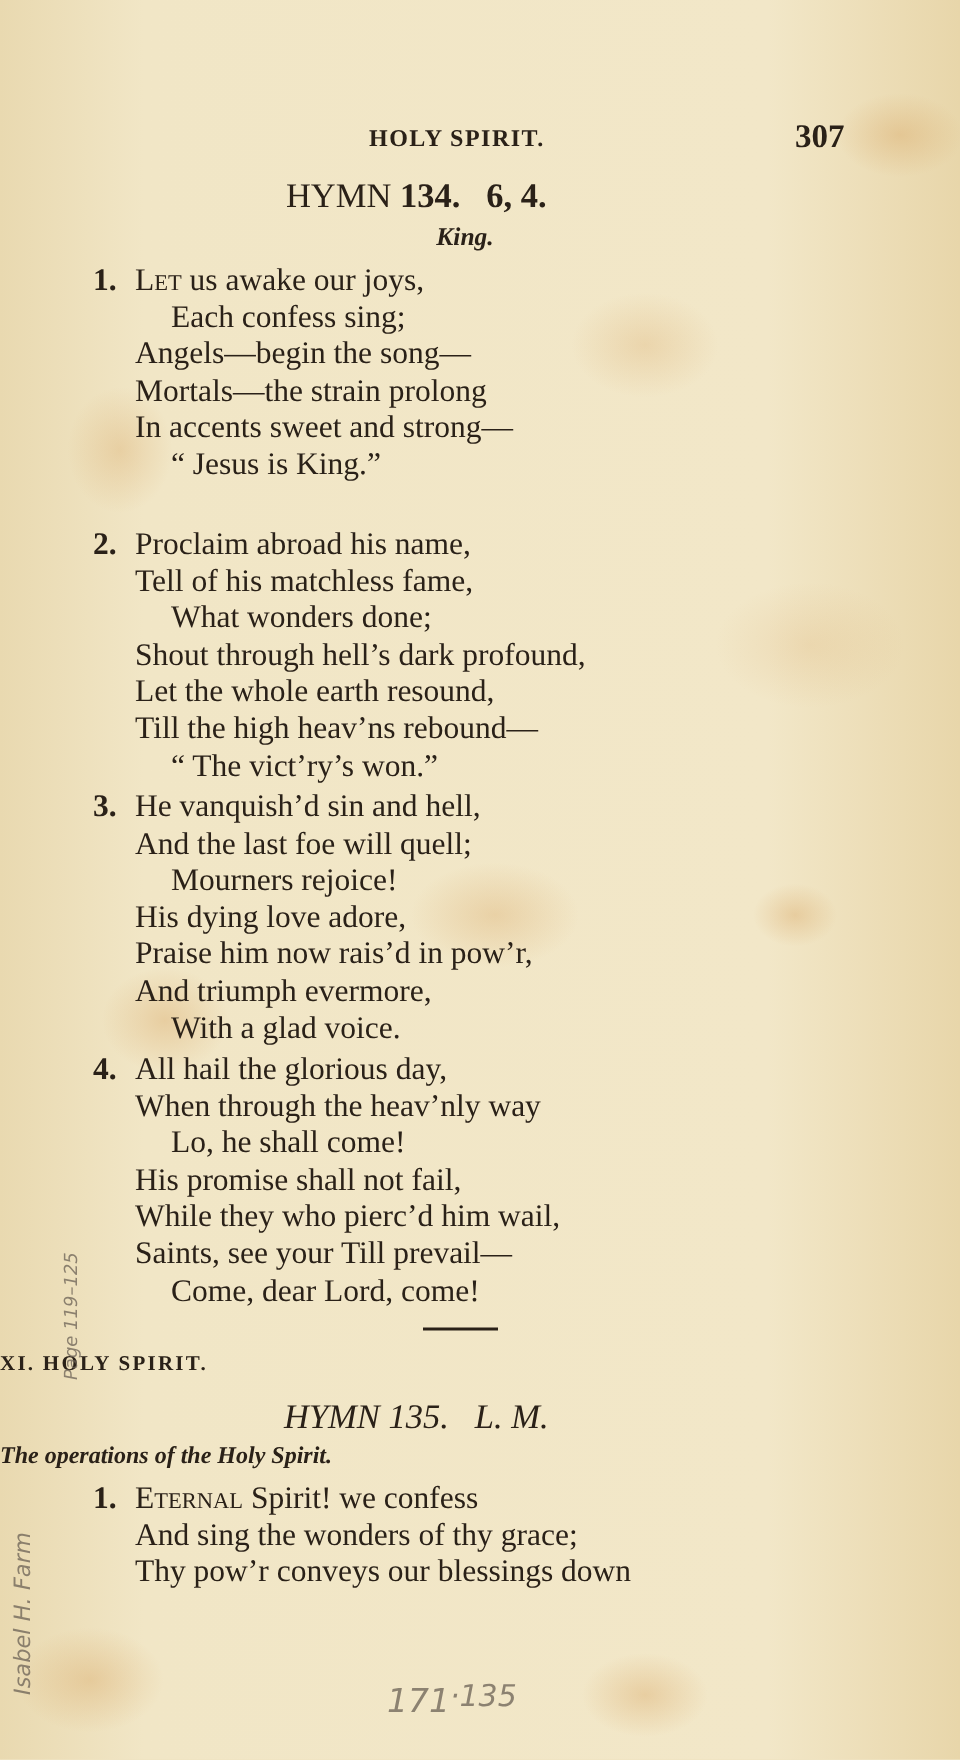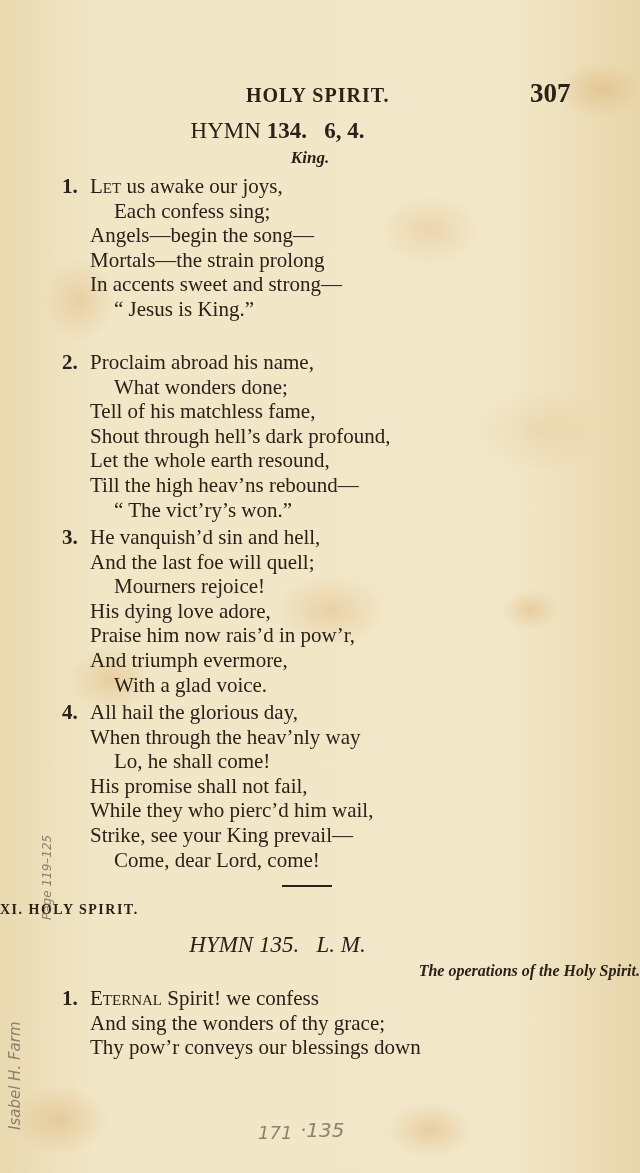--- a/index.html
+++ b/index.html
@@ -19,25 +19,25 @@
         radial-gradient(ellipse 80px 50px at 330px 610px, rgba(214,160,90,0.30), transparent 70%),
         radial-gradient(ellipse 60px 50px at 110px 680px, rgba(214,160,90,0.35), transparent 70%),
         radial-gradient(ellipse 40px 30px at 530px 610px, rgba(214,160,90,0.35), transparent 70%),
         radial-gradient(ellipse 70px 50px at 60px 1120px, rgba(214,160,90,0.35), transparent 70%),
         radial-gradient(ellipse 60px 40px at 430px 1130px, rgba(214,160,90,0.35), transparent 70%),
         radial-gradient(ellipse 90px 60px at 540px 430px, rgba(214,160,90,0.18), transparent 70%),
         linear-gradient(90deg, #e9d9b0 0%, #f1e6c6 15%, #f2e7c8 80%, #e8d6aa 100%);
     }
     .running-head {
       position: absolute; top: 84px; left: 246px;
-      font-size: 20px; font-weight: bold; letter-spacing: 1px;
+      font-size: 16px; font-weight: bold; letter-spacing: 1px;
     }
     .page-number {
       position: absolute; top: 78px; left: 530px;
-      font-size: 27px; font-weight: bold;
+      font-size: 22px; font-weight: bold;
     }
     .hymn-title {
       position: absolute; left: 0; width: 555px; text-align: center;
       font-size: 23px;
     }
     .hymn-title b { font-weight: bold; }
     .tune {
       position: absolute; left: 0; width: 640px; text-align: center;
       font-style: italic; font-weight: bold; font-size: 17px;
     }
@@ -53,21 +53,21 @@
     .sc { font-variant: small-caps; }
     .rule {
       position: absolute; top: 885px; left: 282px; width: 50px;
       border-top: 2px solid #2a2118;
     }
     .section-head {
       position: absolute; top: 902px; left: 0; width: 640px; text-align: left;
       font-size: 14px; font-weight: bold; letter-spacing: 1.5px;
     }
     .subtitle {
-      position: absolute; top: 962px; left: 0; width: 640px; text-align: right;
+      position: absolute; top: 962px; left: 0; width: 640px; text-align: left;
       font-style: italic; font-weight: bold; font-size: 16px;
     }
     .pencil {
       position: absolute; color: #6b6155; font-family: "DejaVu Sans", sans-serif;
       font-style: italic; opacity: 0.75;
     }
     .margin-note {
       position: absolute; left: 6px; top: 1130px;
       transform: rotate(-90deg); transform-origin: left top;
       font-size: 15px; white-space: nowrap;
@@ -103,22 +103,22 @@
     <div class="line">Mortals—the strain prolong</div>
     <div class="line">In accents sweet and strong—</div>
     <div class="line indent">“ Jesus is King.”</div>
   </div>
 
   <div class="stanza" style="top:350px;">
     <div class="line">
       <span class="num">2.</span>
       <span>Proclaim abroad his name,</span>
     </div>
+    <div class="line">Tell of his matchless fame,</div>
     <div class="line indent">What wonders done;</div>
-    <div class="line">Tell of his matchless fame,</div>
     <div class="line">Shout through hell’s dark profound,</div>
     <div class="line">Let the whole earth resound,</div>
     <div class="line">Till the high heav’ns rebound—</div>
     <div class="line indent">“ The vict’ry’s won.”</div>
   </div>
 
   <div class="stanza" style="top:525px;">
     <div class="line">
       <span class="num">3.</span>
       <span>He vanquish’d sin and hell,</span>
@@ -133,21 +133,21 @@
 
   <div class="stanza" style="top:700px;">
     <div class="line">
       <span class="num">4.</span>
       <span>All hail the glorious day,</span>
     </div>
     <div class="line">When through the heav’nly way</div>
     <div class="line indent">Lo, he shall come!</div>
     <div class="line">His promise shall not fail,</div>
     <div class="line">While they who pierc’d him wail,</div>
-    <div class="line">Strike, see your King prevail—</div>
+    <div class="line">Saints, see your Till prevail—</div>
     <div class="line indent">Come, dear Lord, come!</div>
   </div>
 
   <div class="rule"></div>
 
   <div class="section-head">XI. HOLY SPIRIT.</div>
 
   <div class="hymn-title" style="top:932px;font-style:italic;">
     <span>HYMN</span>
     <span>135.</span>
@@ -158,16 +158,16 @@
   <div class="stanza" style="top:986px;">
     <div class="line">
       <span class="num">1.</span>
       <span class="sc">Eternal</span><span> Spirit! we confess</span>
     </div>
     <div class="line">And sing the wonders of thy grace;</div>
     <div class="line">Thy pow’r conveys our blessings down</div>
   </div>
 
   <div class="pencil" style="left:300px;top:1118px;font-size:20px;">·135</div>
-  <div class="pencil" style="left:258px;top:1122px;font-size:18px;">171</div>
+  <div class="pencil" style="left:258px;top:1122px;font-size:22px;">171</div>
   <div class="pencil margin-note">Isabel H. Farm</div>
   <div class="pencil margin-note2">Page 119–125</div>
 </div>
 
 </body></html>

